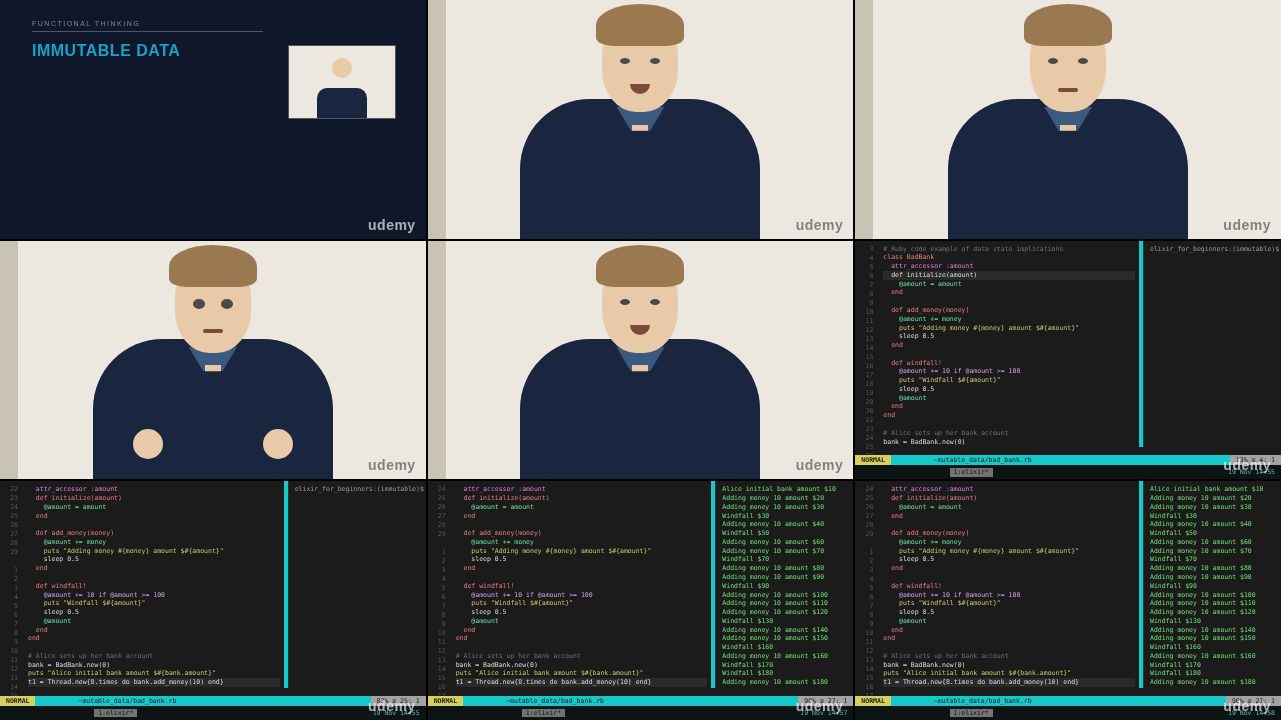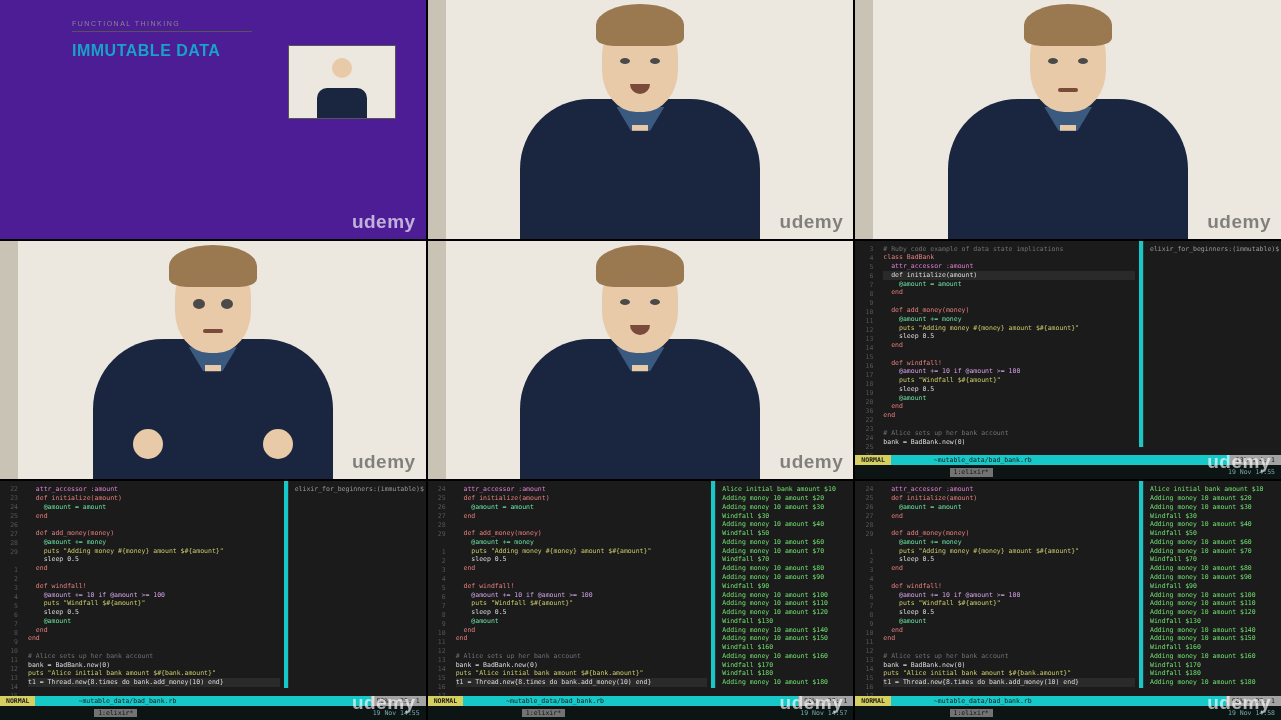--- a/index.html
+++ b/index.html
@@ -1,23 +1,23 @@
 <!DOCTYPE html>
 <html><head>
 <meta charset="utf-8">
 <style>
   * { box-sizing: border-box; margin: 0; padding: 0; }
   body { background: #000; font-family: "Helvetica Neue", Arial, sans-serif; width: 1281px; height: 720px; overflow: hidden; }
   .grid { display: grid; grid-template-columns: repeat(3, 1fr); grid-template-rows: repeat(3, 1fr); width: 1281px; height: 720px; gap: 2px; background: #000; }
   .cell { position: relative; overflow: hidden; }
-  .udemy { position: absolute; right: 10px; bottom: 6px; color: rgba(255,255,255,0.65); font-size: 19px; letter-spacing: 0.5px; font-weight: 600; }
+  .udemy { position: absolute; right: 10px; bottom: 6px; color: rgba(255,255,255,0.65); font-size: 14px; letter-spacing: 0.5px; font-weight: 600; }
   .cell.light .udemy { color: rgba(0,0,0,0.45); }
 
   
-  .slide { background: #4c1d95; color: #ccc; padding: 20px 72px; height: 100%; position: relative; }
+  .slide { background: #0f172a; color: #ccc; padding: 20px 32px; height: 100%; position: relative; }
   .slide-breadcrumb { font-size: 7px; letter-spacing: 1.5px; color: #888; border-bottom: 1px solid #555; padding-bottom: 4px; margin-bottom: 10px; width: 64%; }
   .slide-title { color: #17a2c8; font-size: 16px; font-weight: 700; letter-spacing: 0.5px; margin-bottom: 14px; }
   .bullets { list-style: none; }
   .bullets li { font-size: 10px; color: #bbb; margin-bottom: 10px; position: relative; padding-left: 10px; }
   .bullets li::before { content: "▸"; position: absolute; left: 0; color: #17a2c8; font-size: 8px; top: 1px; }
   .pip { position: absolute; right: 30px; top: 45px; width: 108px; height: 74px; background: #ece8e0; display: flex; align-items: flex-end; justify-content: center; border: 1px solid #555; }
   .pip .head { width: 20px; height: 20px; background: #e8c9a8; border-radius: 50%; margin-bottom: 20px; position: absolute; top: 12px; }
   .pip .body { width: 50px; height: 30px; background: #1a2540; border-radius: 10px 10px 0 0; }
 
   

